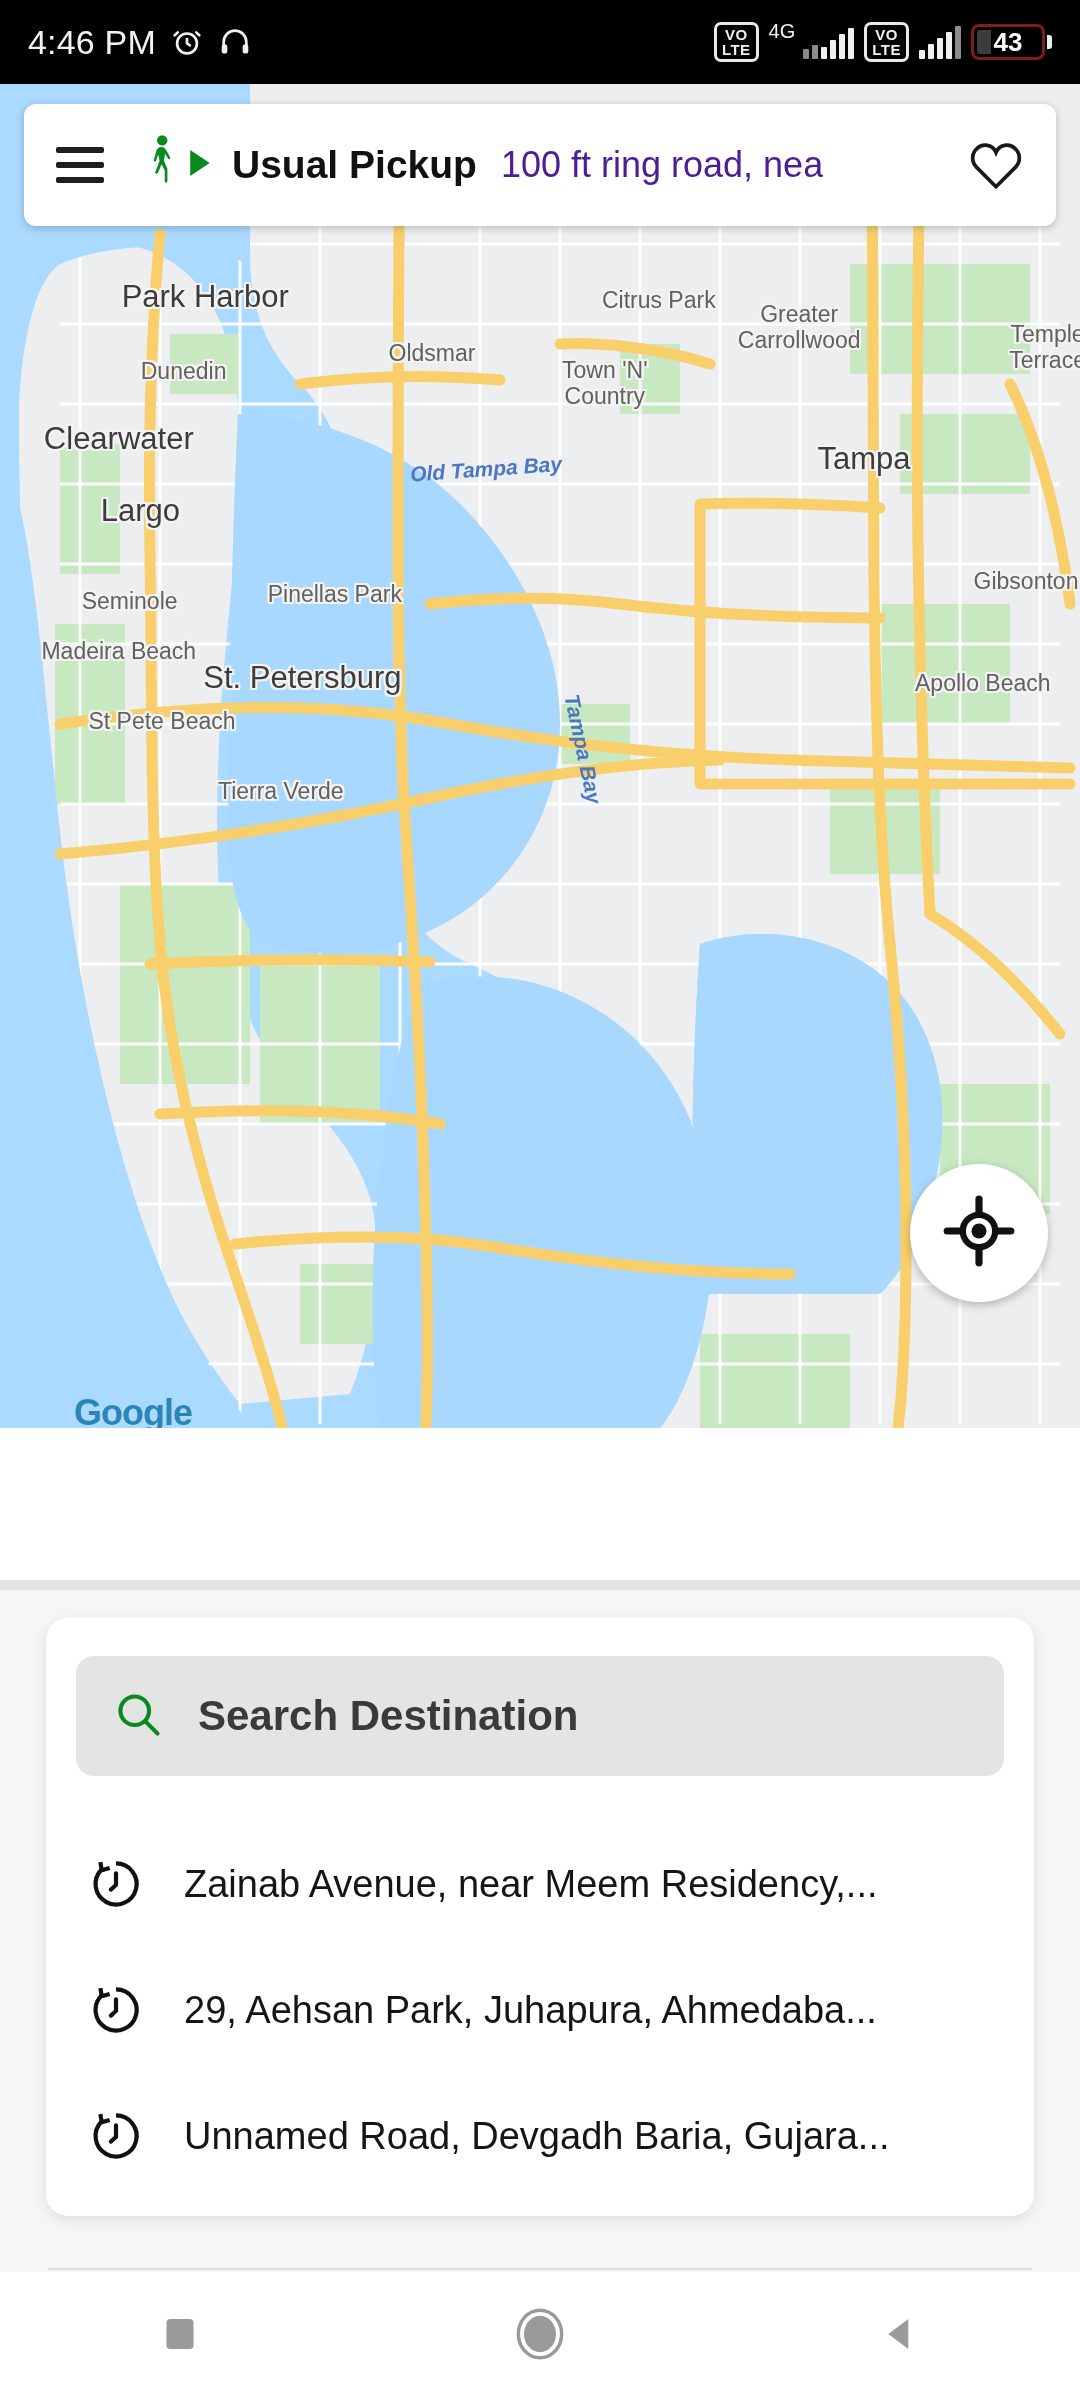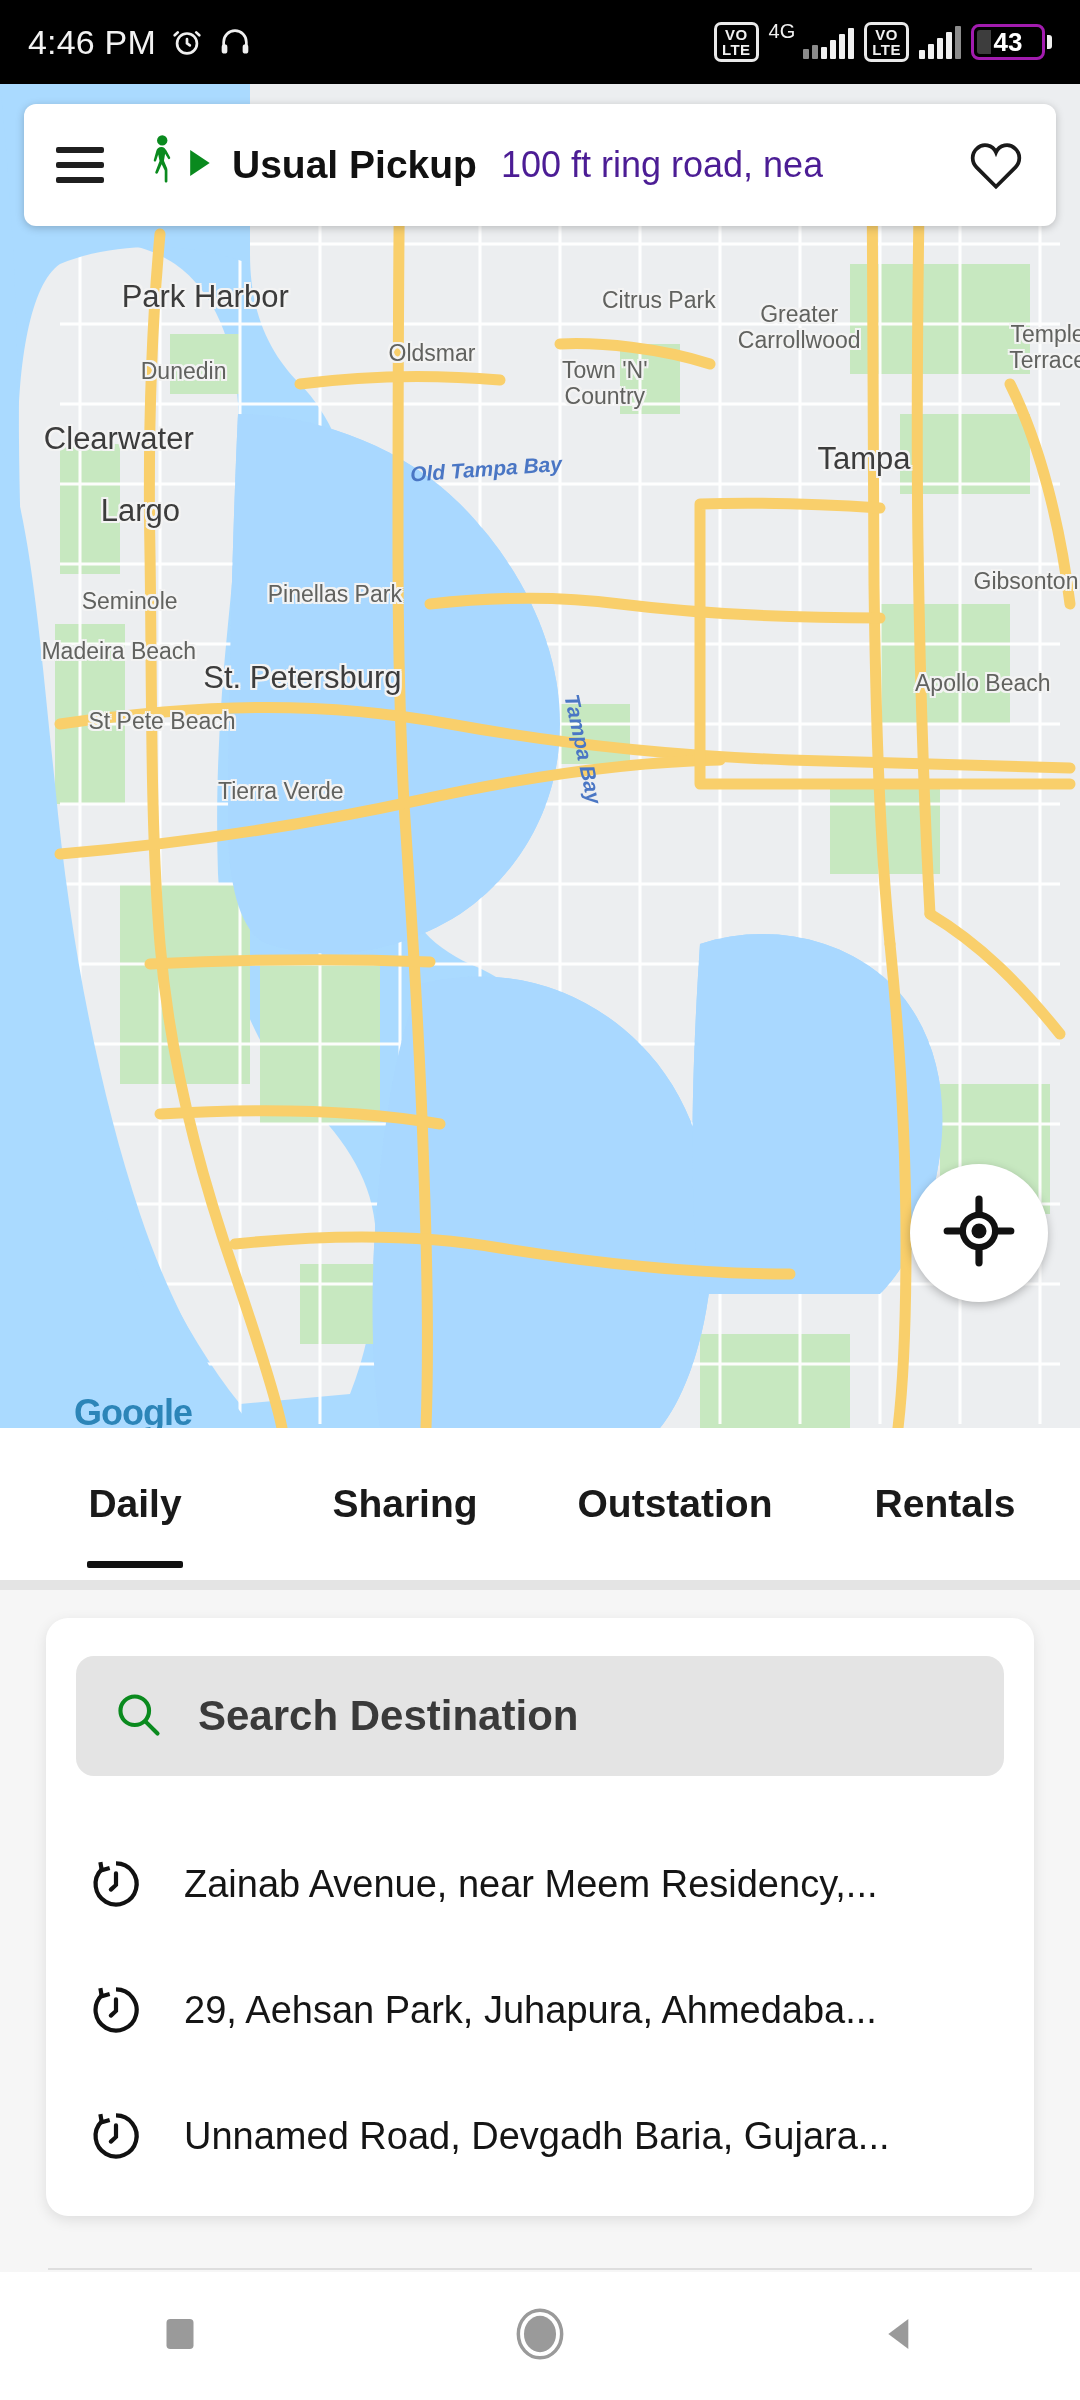--- a/index.html
+++ b/index.html
@@ -31,21 +31,21 @@
   }
   .volte-badge span { display: block; letter-spacing: 0.5px; }
   .net-label { font-size: 20px; color: #f0f0f0; position: relative; top: -11px; margin-right: -2px; }
   .bars { display: flex; align-items: flex-end; gap: 3px; height: 34px; }
   .bars i { display: block; width: 6px; background: #f0f0f0; border-radius: 1px; }
   .bars i.dim { background: #8b8b8b; }
   .battery {
     display: flex; align-items: center;
   }
   .battery .shell {
-    width: 74px; height: 36px; border: 3px solid #a21caf; border-radius: 8px;
+    width: 74px; height: 36px; border: 3px solid #7f1d1d; border-radius: 8px;
     display: flex; align-items: center; padding: 3px; position: relative;
   }
   .battery .fill { width: 14px; height: 100%; background: #3d3d3d; border-radius: 3px 0 0 3px;}
   .battery .pct {
     position: absolute; left: 0; right: 0; text-align: center;
     font-size: 26px; font-weight: bold; color: #fff; line-height: 30px;
   }
   .battery .nub { width: 5px; height: 14px; background: #efefef; border-radius: 0 3px 3px 0; margin-left: 2px; }
 
   
@@ -380,34 +380,20 @@
   <div id="locate-fab">
     <span>
       <svg width="72" height="72" viewBox="0 0 24 24" fill="none" stroke="#111" stroke-width="2.1">
         <circle cx="12" cy="12" r="5.4"></circle>
         <circle cx="12" cy="12" r="2.5" fill="#111" stroke="none"></circle>
         <path d="M12 1.4v4.2M12 18.4v4.2M1.4 12h4.2M18.4 12h4.2" stroke-linecap="round" stroke-width="2.4"></path>
       </svg>
     </span>
   </div>
 
-  <div id="tabs-row">
-    <div class="tab active">
-      <span>Daily</span>
-    </div>
-    <div class="tab">
-      <span>Sharing</span>
-    </div>
-    <div class="tab">
-      <span>Outstation</span>
-    </div>
-    <div class="tab">
-      <span>Rentals</span>
-    </div>
-  </div>
   <div id="tabs-divider"></div>
 
   <div id="sheet"></div>
 
   <div id="search-card">
     <div id="search-field">
       <span>
         <svg width="52" height="52" viewBox="0 0 24 24" fill="none" stroke="#0a8a1e" stroke-width="1.9">
           <circle cx="10.5" cy="10.5" r="6.6"></circle>
           <path d="M15.4 15.4 21 21" stroke-linecap="round"></path>

